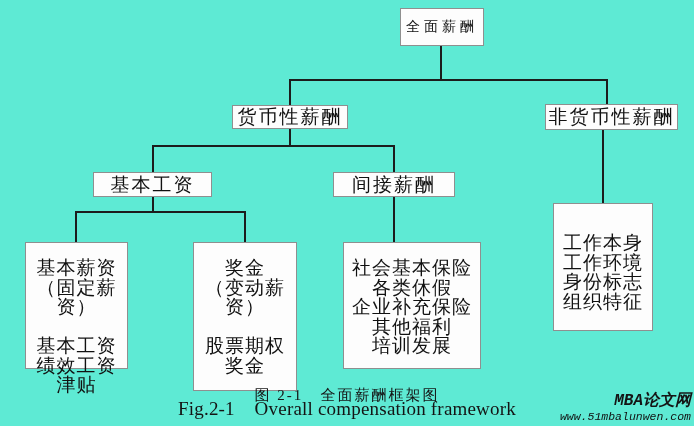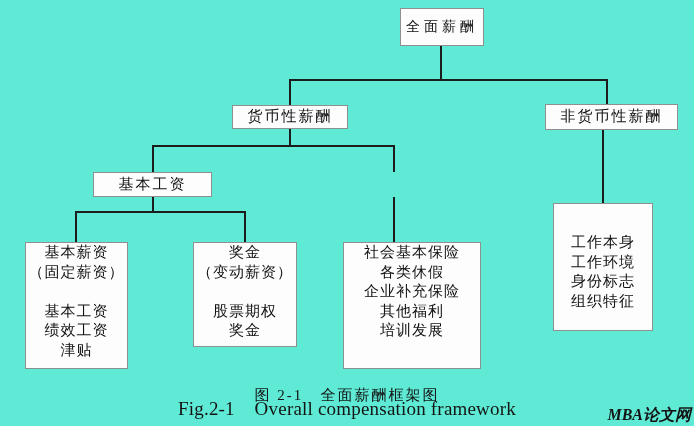--- a/index.html
+++ b/index.html
@@ -4,35 +4,35 @@
 <style>
   html,body{margin:0;padding:0;background:#ffffff;}
   .canvas{
     position:relative;width:694px;height:426px;background:#5eead4;
     font-family:"Liberation Serif","DejaVu Serif",serif;color:#111;overflow:hidden;
   }
   .node{
     position:absolute;background:#fdfdfd;border:1px solid #8f8f8f;
     display:flex;align-items:center;justify-content:center;
     text-align:center;box-sizing:border-box;white-space:pre-line;
-    font-size:15px;letter-spacing:2px;line-height:19.5px;
+    font-size:19px;letter-spacing:2px;line-height:19.5px;
   }
-  .node.leaf{align-items:flex-start;padding-top:0;letter-spacing:1px;}
+  .node.leaf{align-items:flex-start;padding-top:15px;letter-spacing:1px;}
   .node.leaf-centered{align-items:center;padding-top:10px;letter-spacing:1px;}
   .line{position:absolute;background:#1c1c1c;}
   .line.v{width:2px;}
   .line.h{height:2px;}
   .caption{
     position:absolute;left:0;width:694px;text-align:center;
     white-space:pre;color:#141414;
   }
   .caption.zh{top:376px;font-size:15px;letter-spacing:2px;margin-top:10px;}
   .caption.en{top:398px;font-size:19px;letter-spacing:0.2px;}
   .watermark{position:absolute;right:3px;bottom:3px;text-align:right;font-style:italic;
-    font-family:Liberation Serif, serif;}
+    font-family:Liberation Mono, monospace;}
   .wm-name{font-size:16px;font-weight:bold;color:#141414;line-height:17px;}
   .wm-url{
     font-size:11.5px;line-height:13px;
     background:linear-gradient(90deg,#e display;inline-block;}
   .wm-url{
     background:linear-gradient(90deg,#e12d95 0%,#8e4fc0 55%,#1f9fd8 100%);
     -webkit-background-clip:text;background-clip:text;
     color:transparent;
   }
 </style>
@@ -57,29 +57,30 @@
   <div class="line v" style="left:602px;top:130px;height:73px;"></div>
 
   <div class="node" style="left:400px;top:8px;width:84px;height:38px;font-size:14px;letter-spacing:4px;">全面薪酬</div>
 
   <div class="node" style="left:232px;top:105px;width:116px;height:24px;">货币性薪酬</div>
 
   <div class="node" style="left:545px;top:104px;width:133px;height:26px;">非货币性薪酬</div>
 
   <div class="node" style="left:93px;top:172px;width:119px;height:25px;">基本工资</div>
 
+  <div class="node" style="left:333px;top:172px;width:122px;height:25px;">间接薪酬</div>
 
   <div class="node leaf" style="left:25px;top:242px;width:103px;height:127px;">基本薪资
 （固定薪资）
 
 基本工资
 绩效工资
 津贴</div>
 
-  <div class="node leaf" style="left:193px;top:242px;width:104px;height:105px;">奖金
+  <div class="node leaf" style="left:193px;top:242px;width:104px;height:149px;">奖金
 （变动薪资）
 
 股票期权
 奖金</div>
 
   <div class="node leaf" style="left:343px;top:242px;width:138px;height:127px;">社会基本保险
 各类休假
 企业补充保险
 其他福利
 培训发展</div>
@@ -87,15 +88,16 @@
   <div class="node leaf-centered" style="left:553px;top:203px;width:100px;height:128px;">工作本身
 工作环境
 身份标志
 组织特征</div>
 
   <div class="caption zh">图 2-1   全面薪酬框架图</div>
   <div class="caption en">Fig.2-1    Overall compensation framework</div>
 
   <div class="watermark">
     <div class="wm-name">MBA论文网</div>
+    <div class="wm-url">www.51mbalunwen.com</div>
   </div>
 
 </div>
 
 </body></html>

